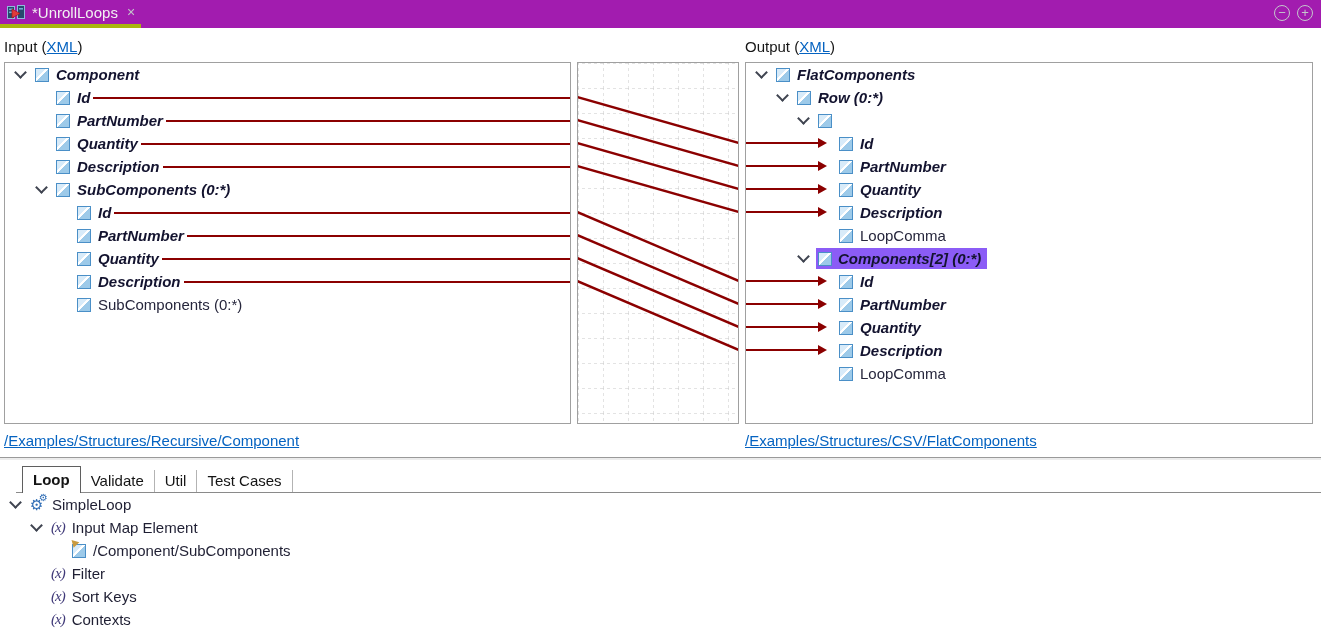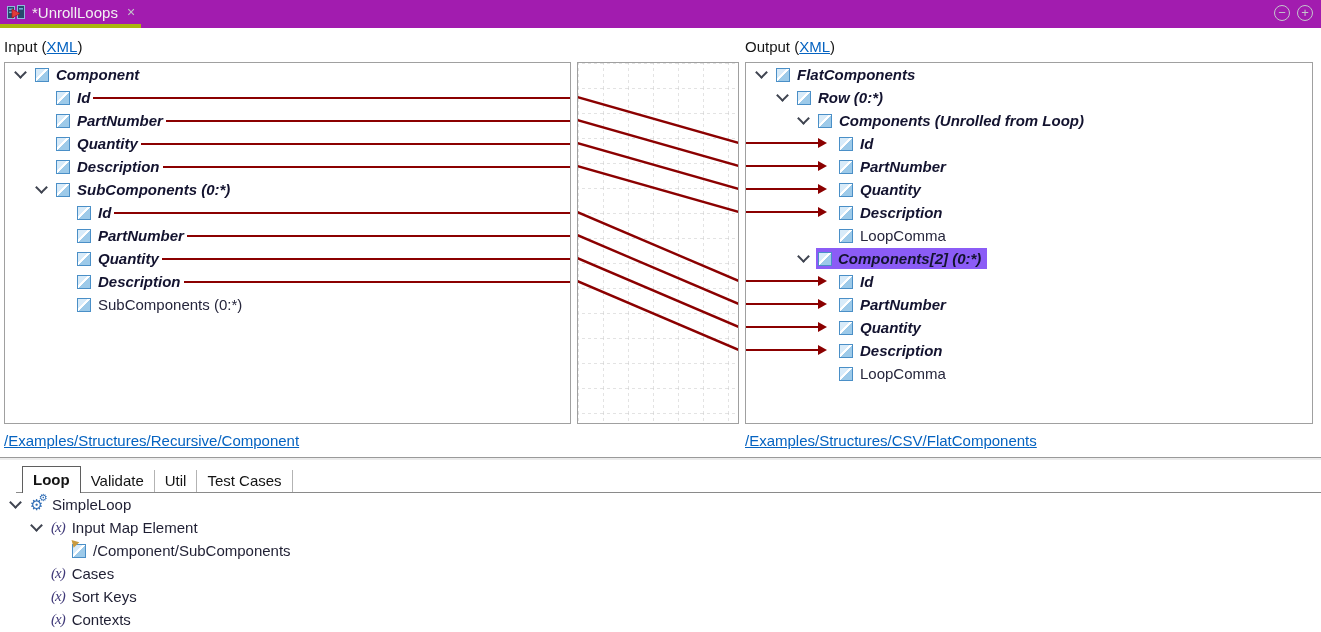--- a/index.html
+++ b/index.html
@@ -193,21 +193,20 @@
         <span class="cv"></span>
       </span>
     <span class="nico"></span>
     <span class="lbl b">Row (0:*)</span>
   </div>
   <div class="trow i2">
     <span class="chevslot">
         <span class="cv"></span>
       </span>
     <span class="nico"></span>
-    <span class="lbl b">Components (Unrolled from Loop)</span>
   </div>
   <div class="trow i3">
     <span class="arr"></span>
     <span class="chevslot"></span>
       <span class="nico"></span>
     <span class="lbl b">Id</span>
   </div>
   <div class="trow i3">
     <span class="arr"></span>
     <span class="chevslot"></span>
@@ -302,21 +301,21 @@
     <span class="lbl">Input Map Element</span>
   </div>
   <div class="trow i2">
     <span class="chevslot"></span>
     <span class="nico nup"></span>
     <span class="lbl">/Component/SubComponents</span>
   </div>
   <div class="trow i1">
     <span class="chevslot"></span>
     <span class="fx">(x)</span>
-    <span class="lbl">Cases</span>
+    <span class="lbl">Filter</span>
   </div>
   <div class="trow i1">
     <span class="chevslot"></span>
     <span class="fx">(x)</span>
     <span class="lbl">Sort Keys</span>
   </div>
   <div class="trow i1">
     <span class="chevslot"></span>
     <span class="fx">(x)</span>
     <span class="lbl">Contexts</span>

